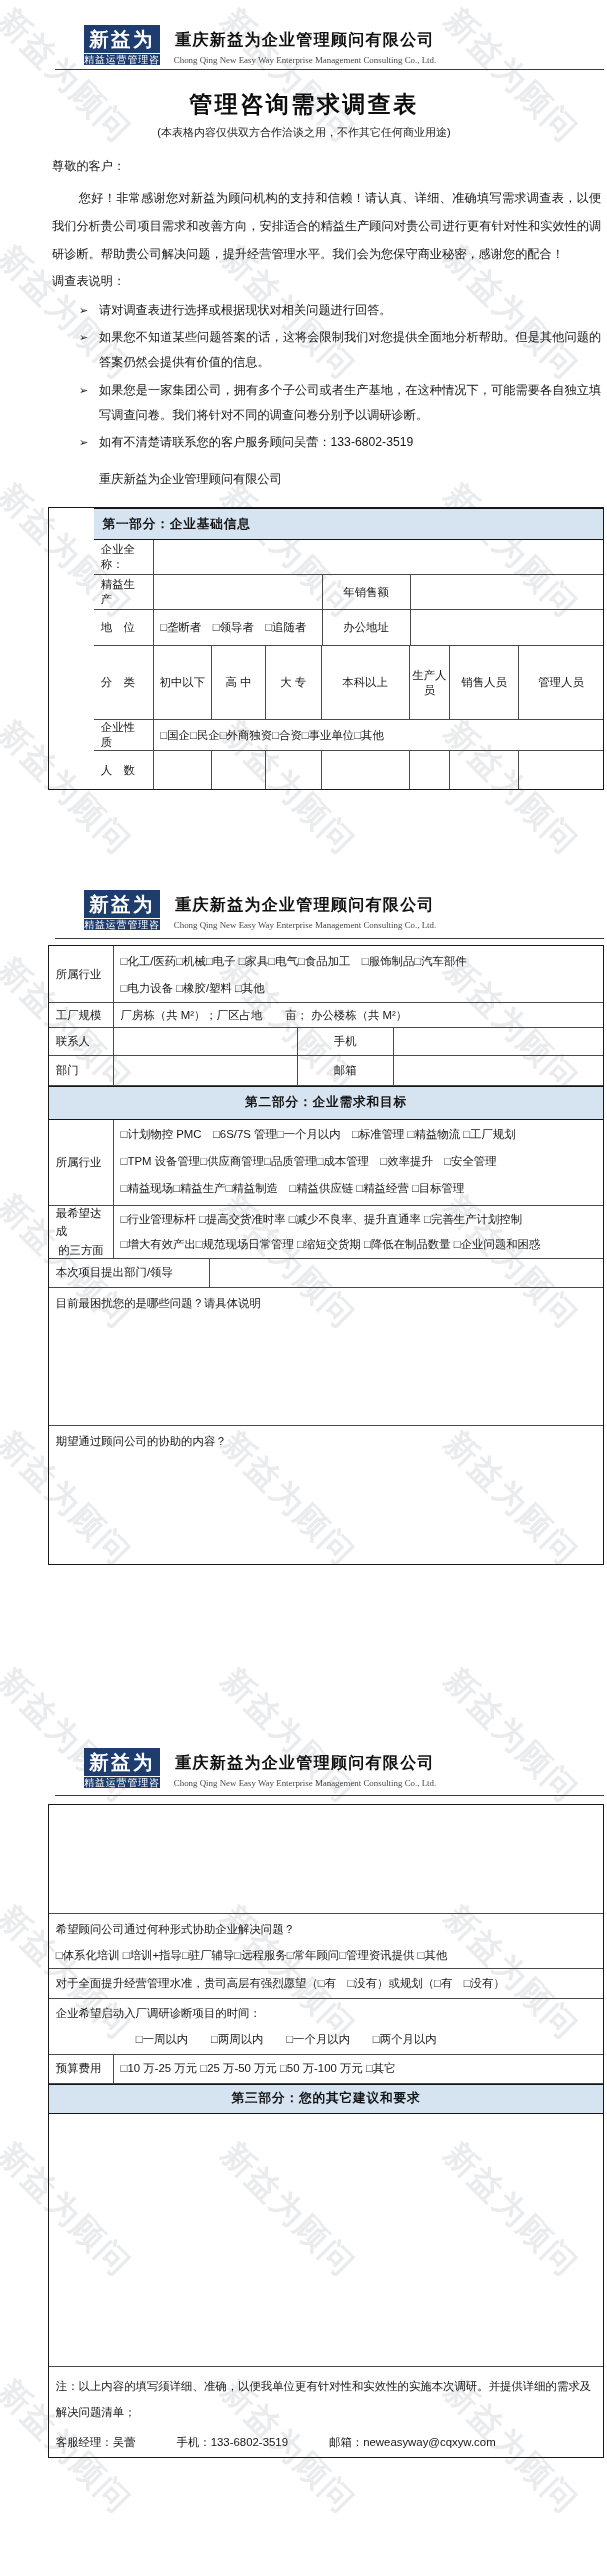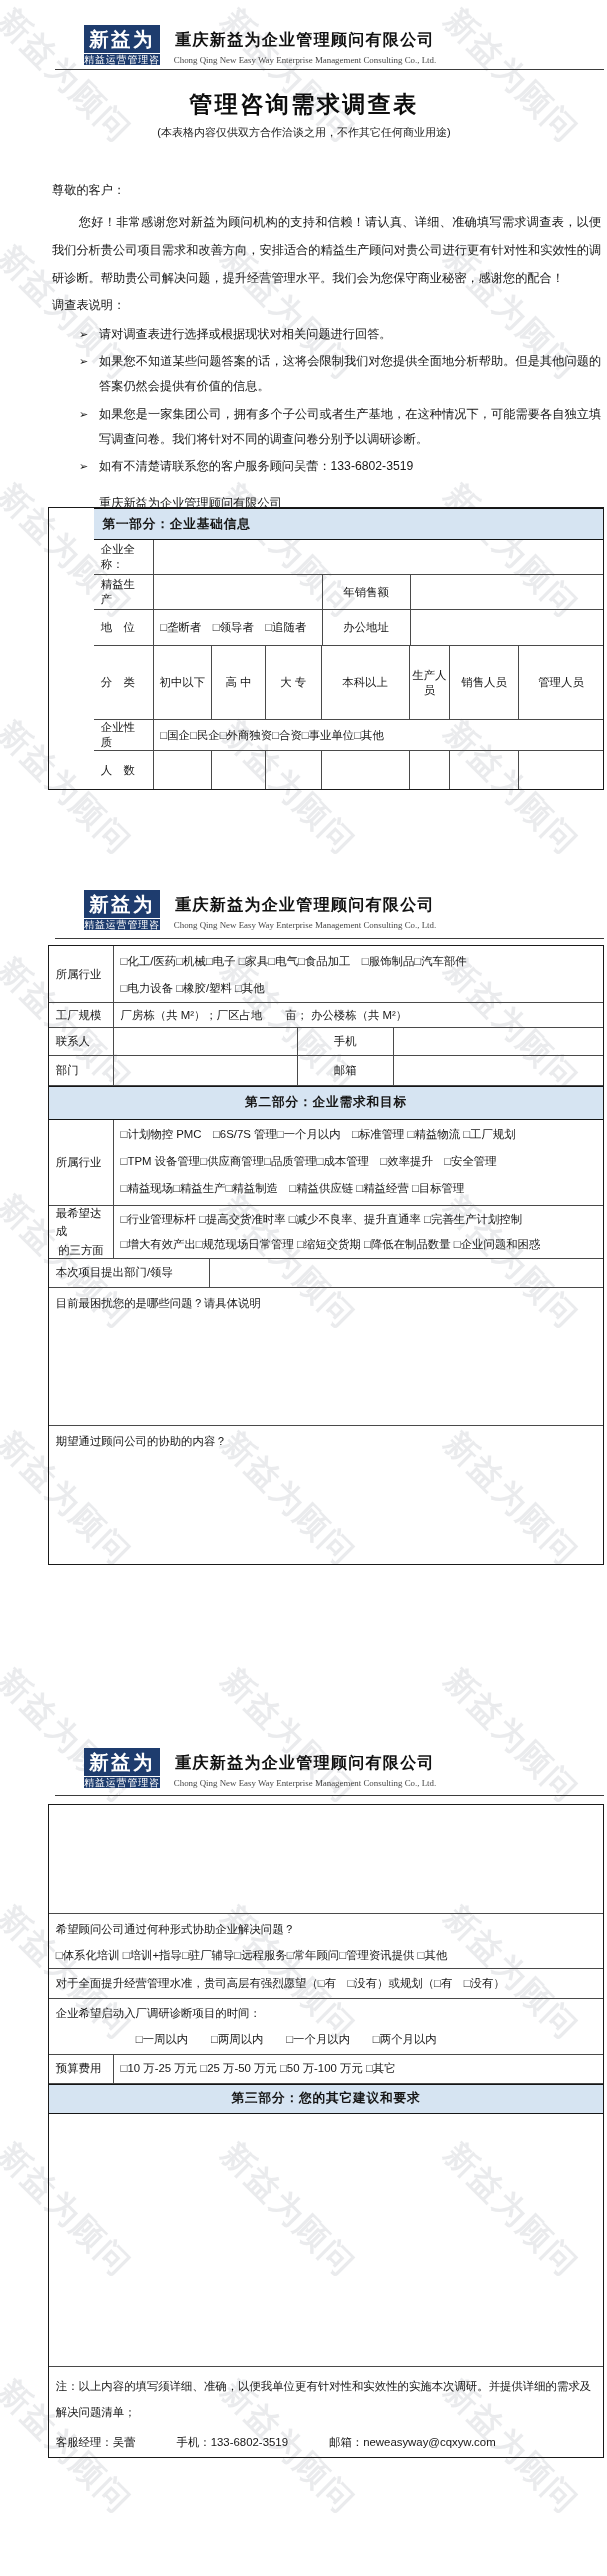--- a/index.html
+++ b/index.html
@@ -28,21 +28,21 @@
   .names { position:absolute; left:86px; top:5px; width:270px; text-align:center; }
   .cn { font-size:16px; font-weight:bold; letter-spacing:1.3px; color:#111; white-space:nowrap; }
   .en { margin-top:4.2px; font-family:"Liberation Serif","DejaVu Serif",serif; font-size:8.9px; color:#474747; white-space:nowrap; }
   .hdr-rule { position:absolute; left:55px; width:549px; border-top:1.7px solid #3b3b3b; }
   .pg1 .hdr-rule { top:69px; } .pg2 .hdr-rule { top:80px; } .pg3 .hdr-rule { top:79px; }
 
   
   .title { position:absolute; top:89px; left:0; right:0; text-align:center;
            font-size:23px; font-weight:bold; letter-spacing:2.5px; color:#0d0d0d; }
   .subtitle { position:absolute; top:125px; left:0; right:0; text-align:center; font-size:11px; color:#1b1b1b; }
-  .body1 { position:absolute; top:155px; left:52px; right:6.8px; font-size:12.2px;margin-top:24px; }
+  .body1 { position:absolute; top:155px; left:52px; right:6.8px; font-size:12.2px; }
   .salutation { line-height:23.6px; }
   .intro { margin-top:5.9px; line-height:28px; text-indent:2.2em; text-align:justify; }
   .notes-label { line-height:27px; }
   .notes { list-style:none; padding-left:27px; }
   .notes li { display:flex; line-height:25px; margin-top:2.5px; text-align:justify; }
   .notes .mk { width:20px; flex:none; font-size:11px; }
   .signature { margin-top:13.5px; padding-left:47px; line-height:20px; }
 
   
   .tbl { position:absolute; left:48px; width:556px; border:1.7px solid #1a1a1a; }

